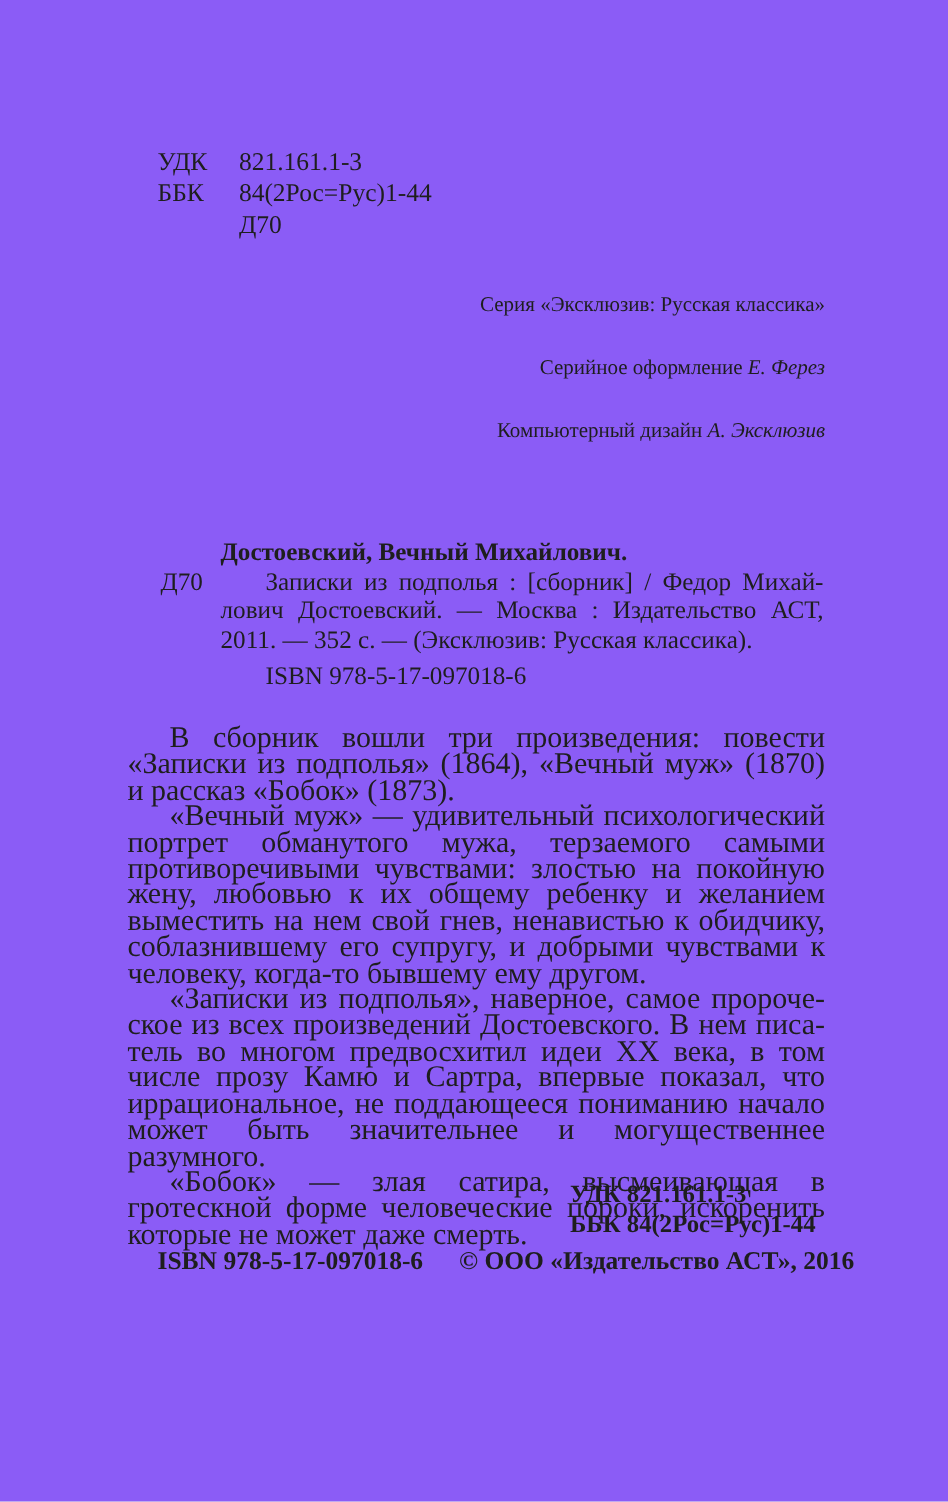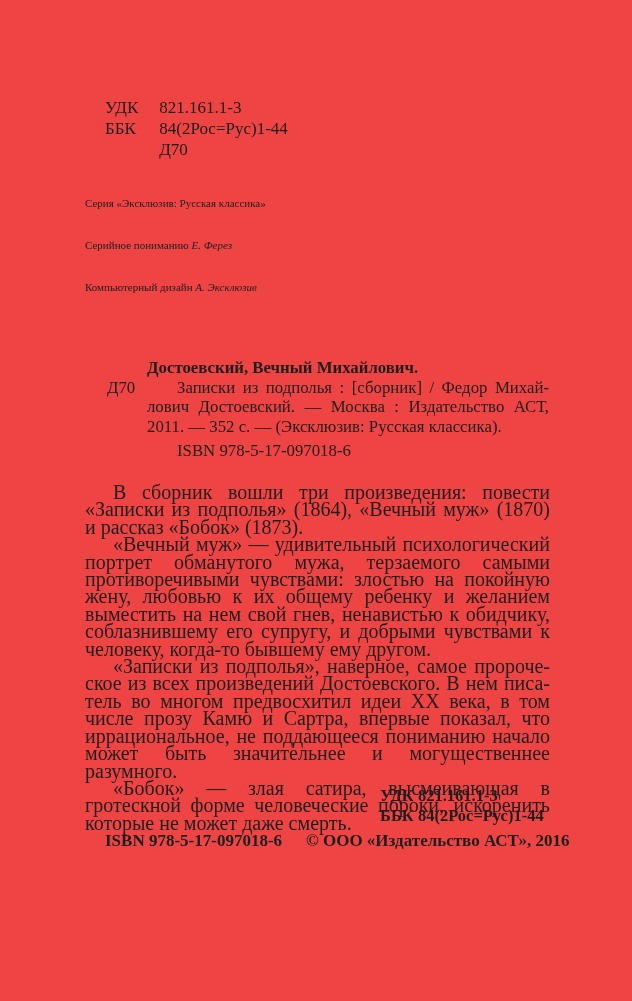--- a/index.html
+++ b/index.html
@@ -3,21 +3,21 @@
 <meta charset="utf-8">
 <style>
   * { margin: 0; padding: 0; box-sizing: border-box; }
   html, body { background: #e9e9e9; }
   body { font-family: "Liberation Serif", "DejaVu Serif", serif; }
   .page {
     position: relative;
     width: 632px;
     height: 1001px;
     margin: 0 auto;
-    background: #ef4444;
+    background: #8b5cf6;
     color: #1e1e1e;
     overflow: hidden;
   }
   
   .top-codes {
     position: absolute;
     top: 97px;
     left: 105px;
     font-size: 17px;
     line-height: 21px;
@@ -26,22 +26,22 @@
   .top-codes .lbl {
     display: inline-block;
     width: 50px;
   }
   
   .series {
     position: absolute;
     top: 194px;
     left: 85px;
     width: 465px;
-    text-align: left;
-    font-size: 11px;
+    text-align: right;
+    font-size: 14px;
     line-height: 19px;
   }
   .series .line { margin-bottom: 23px; white-space: nowrap; }
   .it { font-style: italic; margin-top: 22px; }
   
   .citation {
     position: absolute;
     top: 358px;
     left: 147px;
     width: 402px;
@@ -116,21 +116,21 @@
     </div>
     <div class="row">
       <span class="lbl"></span>
       <span>Д70</span>
     </div>
   </div>
 
   <div class="series">
     <div class="line">Серия «Эксклюзив: Русская классика»</div>
     <div class="line">
-      <span>Серийное пониманию</span>
+      <span>Серийное оформление</span>
       <span class="it">Е. Ферез</span>
     </div>
     <div class="line">
       <span>Компьютерный дизайн</span>
       <span class="it">А. Эксклюзив</span>
     </div>
   </div>
 
   <div class="citation">
     <div class="cit-heading">Достоевский, Вечный Михайлович.</div>

